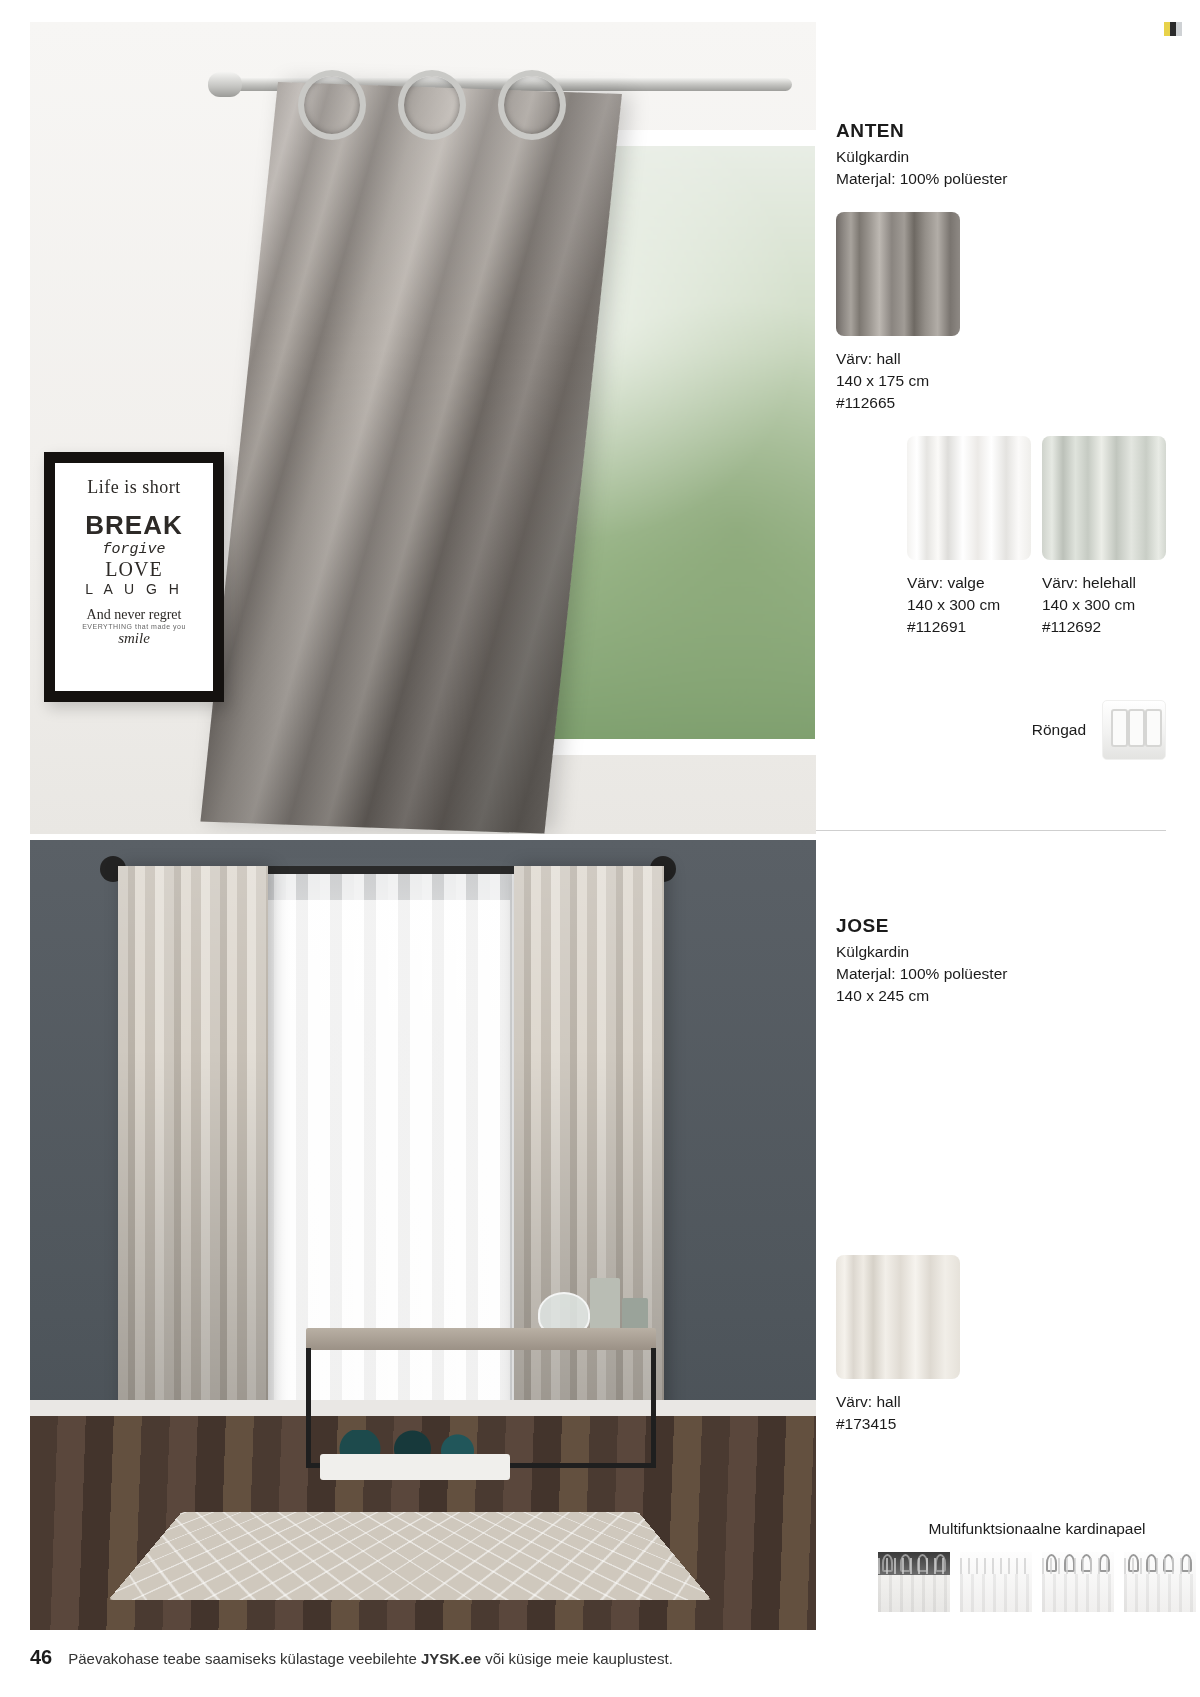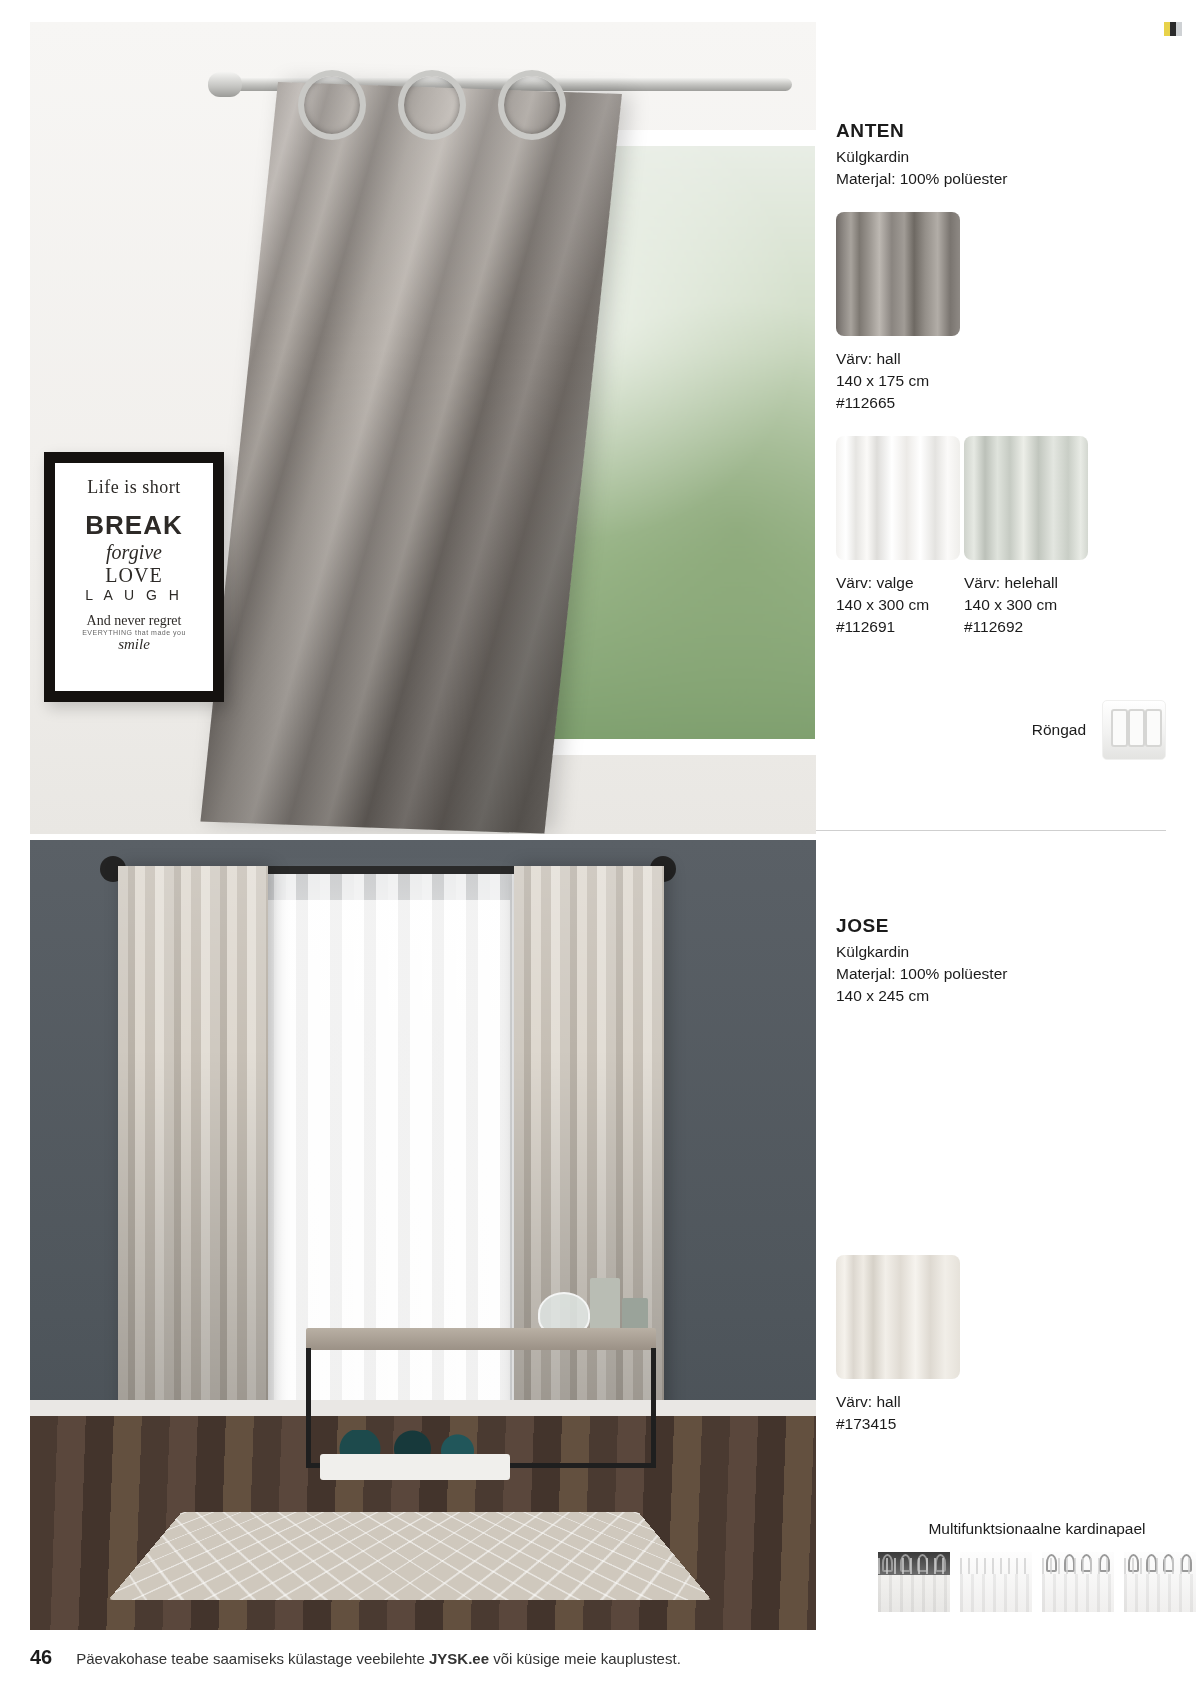--- a/index.html
+++ b/index.html
@@ -85,21 +85,21 @@
   }
 
   
   .sw {
     width: 124px; height: 124px;
     border-radius: 8px;
     overflow: hidden;
     position: relative;
     background: #ddd;
   }
-  .sw-row { display: flex; gap: 4px; }
+  .sw-row { display: flex; gap: 11px; justify-content: flex-end; }
   .sw-cap {
     font-size: 15.5px;
     line-height: 22px;
     margin-top: 12px;
   }
   .sw-block { width: 124px; }
 
   
   .tex-hall {
     background:
@@ -202,21 +202,21 @@
     background: repeating-linear-gradient(90deg,
       rgba(0,0,0,.06) 0 3px, rgba(255,255,255,0) 3px 11px);
   }
 
   
   .footer {
     position: absolute;
     left: 30px; bottom: 28px;
     display: flex;
     align-items: baseline;
-    gap: 24px;
+    gap: 16px;
   }
   .page-num { font-size: 20px; font-weight: bold; }
   .footer-text { font-size: 15px; color: #333; }
   .footer-text b { font-weight: bold; }
 
   
   .tp-wall {
     position: absolute; inset: 0;
     background: linear-gradient(180deg,#f7f6f4 0%, #f1efec 60%, #e9e7e3 100%);
   }
@@ -290,21 +290,21 @@
     background: #ffffff;
     border: 11px solid #14110f;
     box-sizing: border-box;
     box-shadow: 4px 6px 14px rgba(0,0,0,.18);
     padding: 14px 8px;
     text-align: center;
     color: #2d2a27;
   }
   .tp-frame .l1 { font-family: "Liberation Serif", serif; font-size: 18px; letter-spacing: .5px; }
   .tp-frame .l2 { font-weight: bold; font-size: 26px; letter-spacing: 1px; margin-top: 12px; }
-  .tp-frame .l3 { font-family: Liberation Serif, serif; font-style: italic; font-size: 20px; }
+  .tp-frame .l3 { font-family: Liberation Mono, monospace; font-style: italic; font-size: 15px; }
   .tp-frame .l4 { font-family: "Liberation Serif", serif; font-size: 20px; letter-spacing: 1px; }
   .tp-frame .l5 { font-size: 14px; letter-spacing: 4px; }
   .tp-frame .l6 { font-family: "Liberation Serif", serif; font-size: 14px; margin-top: 10px; }
   .tp-frame .l7 { font-size: 7px; letter-spacing: .5px; color: #666; }
   .tp-frame .l8 { font-family: "Liberation Serif", serif; font-style: italic; font-size: 15px; }
 
   
   .bp-wall {
     position: absolute; inset: 0;
     background: linear-gradient(180deg,#5a6066 0%, #4f565c 60%, #474d53 100%);

